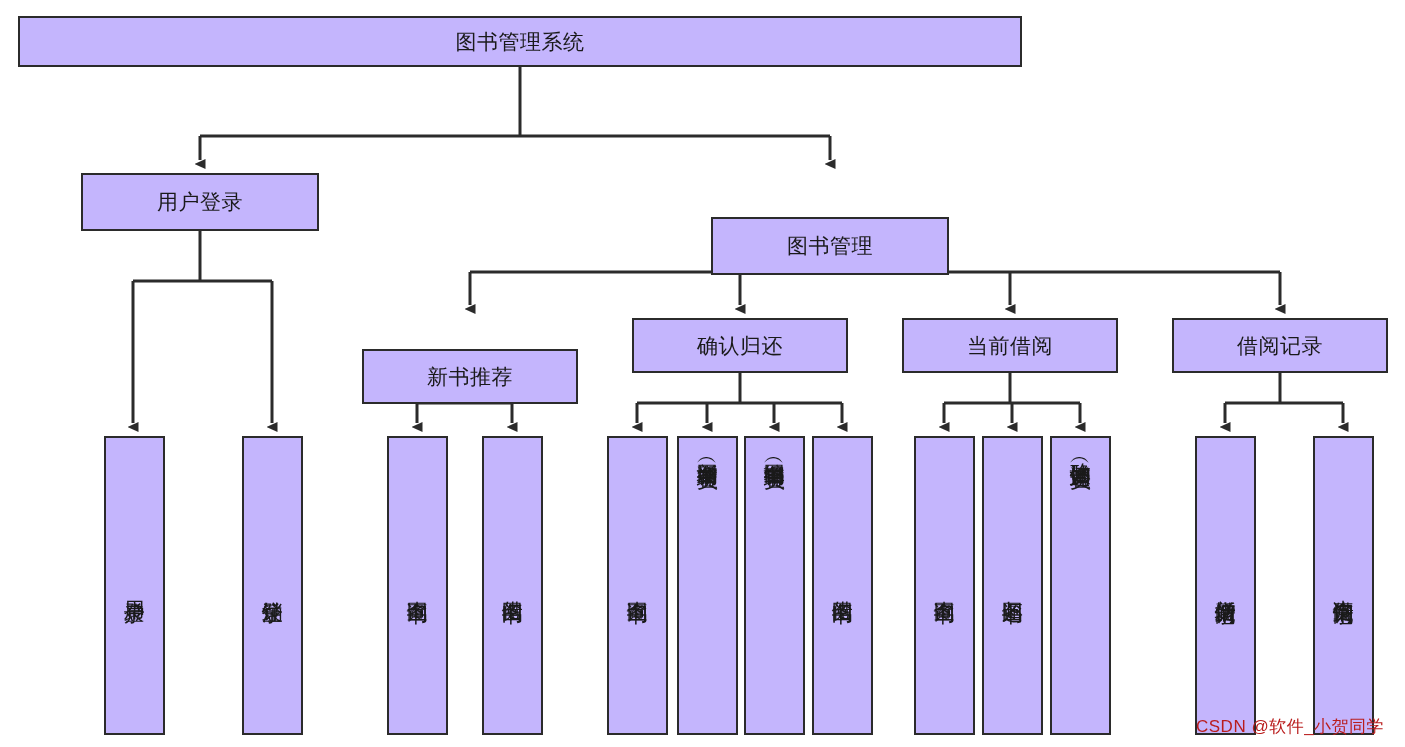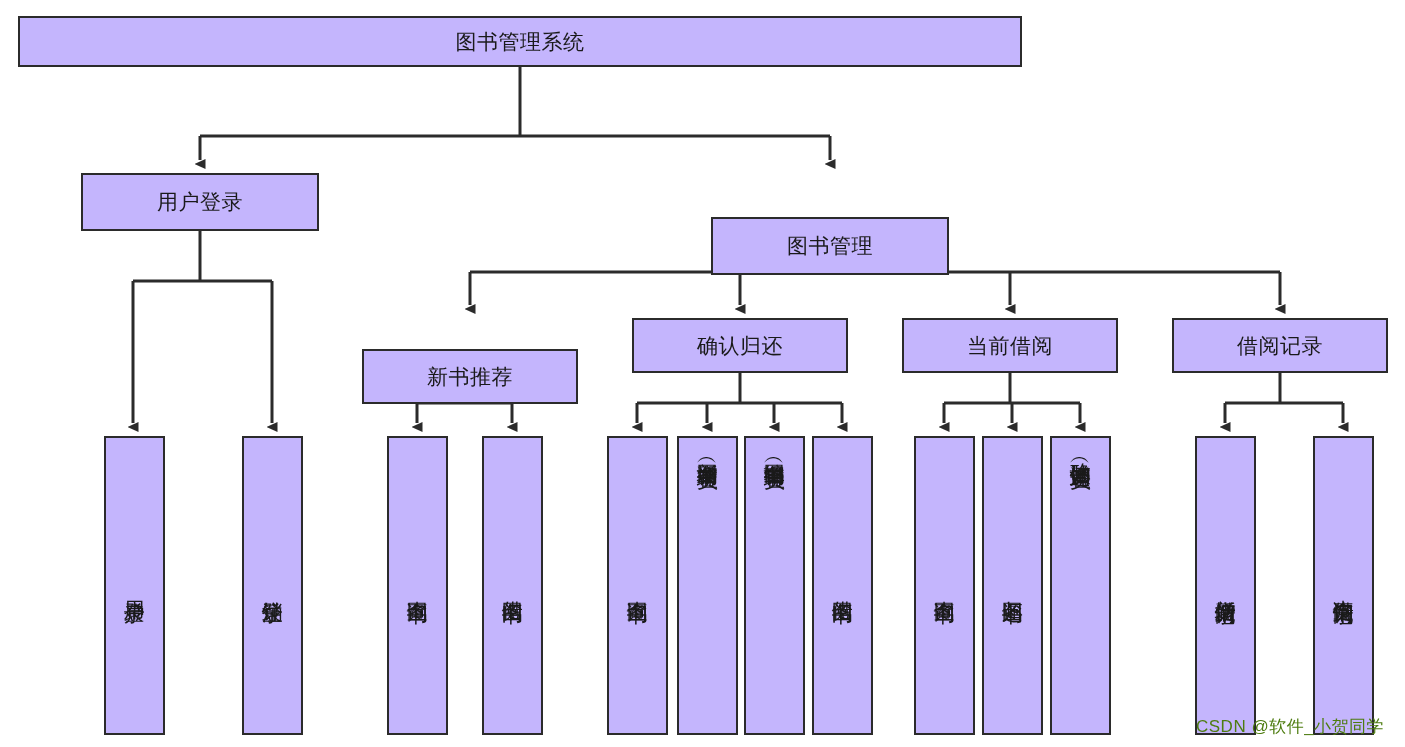--- a/index.html
+++ b/index.html
@@ -59,21 +59,21 @@
     font-size: 21px;
     line-height: 1.22;
     letter-spacing: 1px;
     white-space: nowrap;
   }
   .node.vertical.tall-text {
     align-items: flex-start;
   }
   .watermark {
     position: absolute;
-    color: #4d7c0f;
+    color: #b91c1c;
     font-size: 17px;
     white-space: nowrap;
     z-index: 5;
     letter-spacing: 0.5px;
   }
 </style>
 </head>
 <body>
 
 <div id="canvas">

